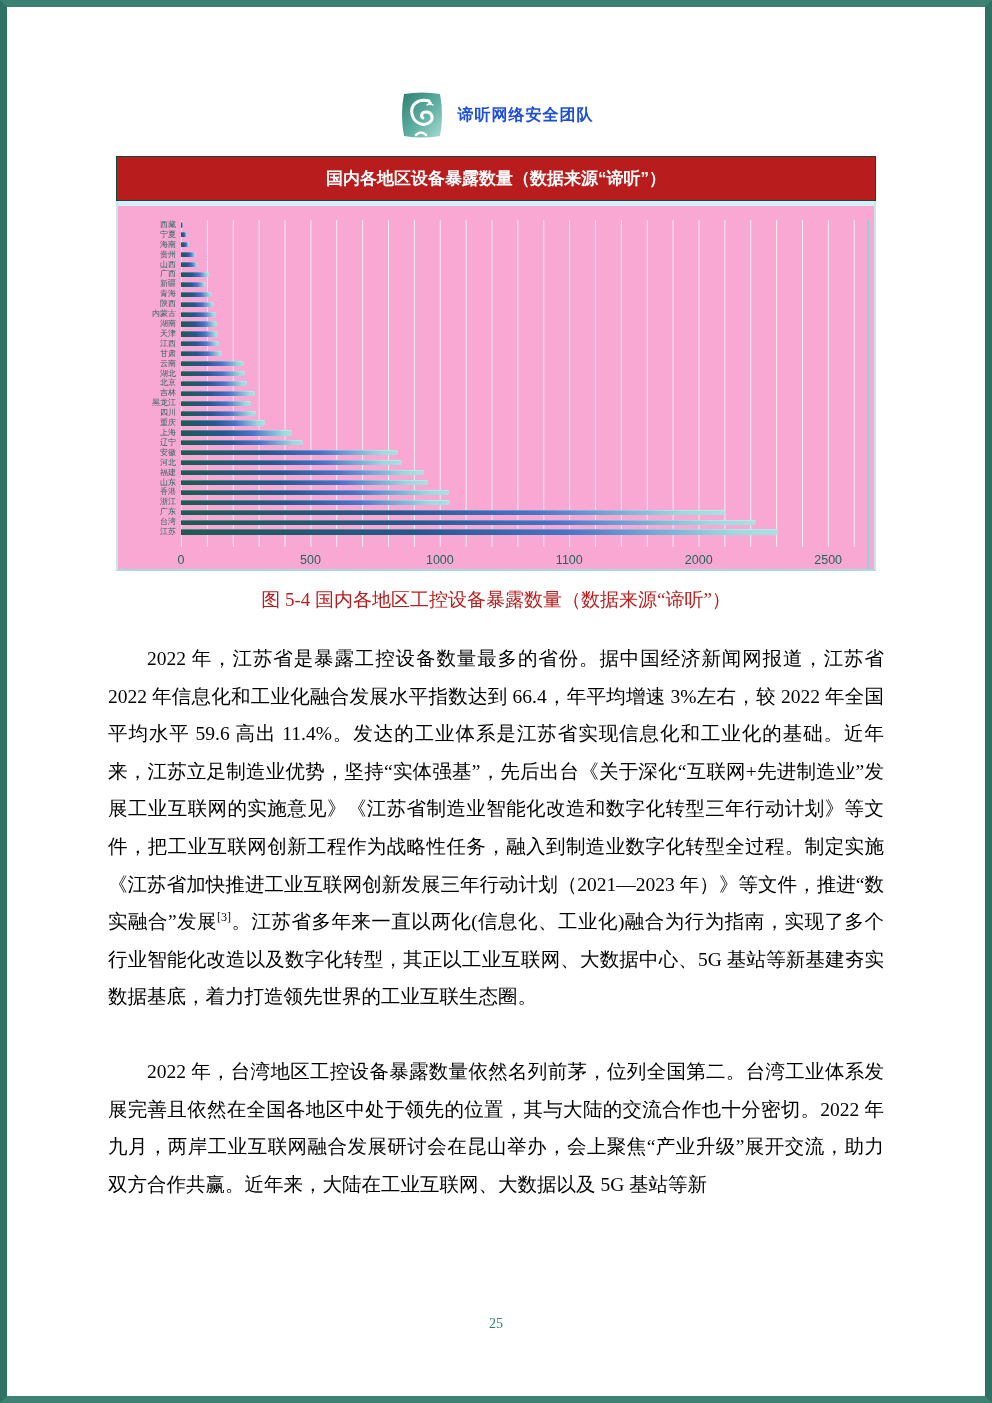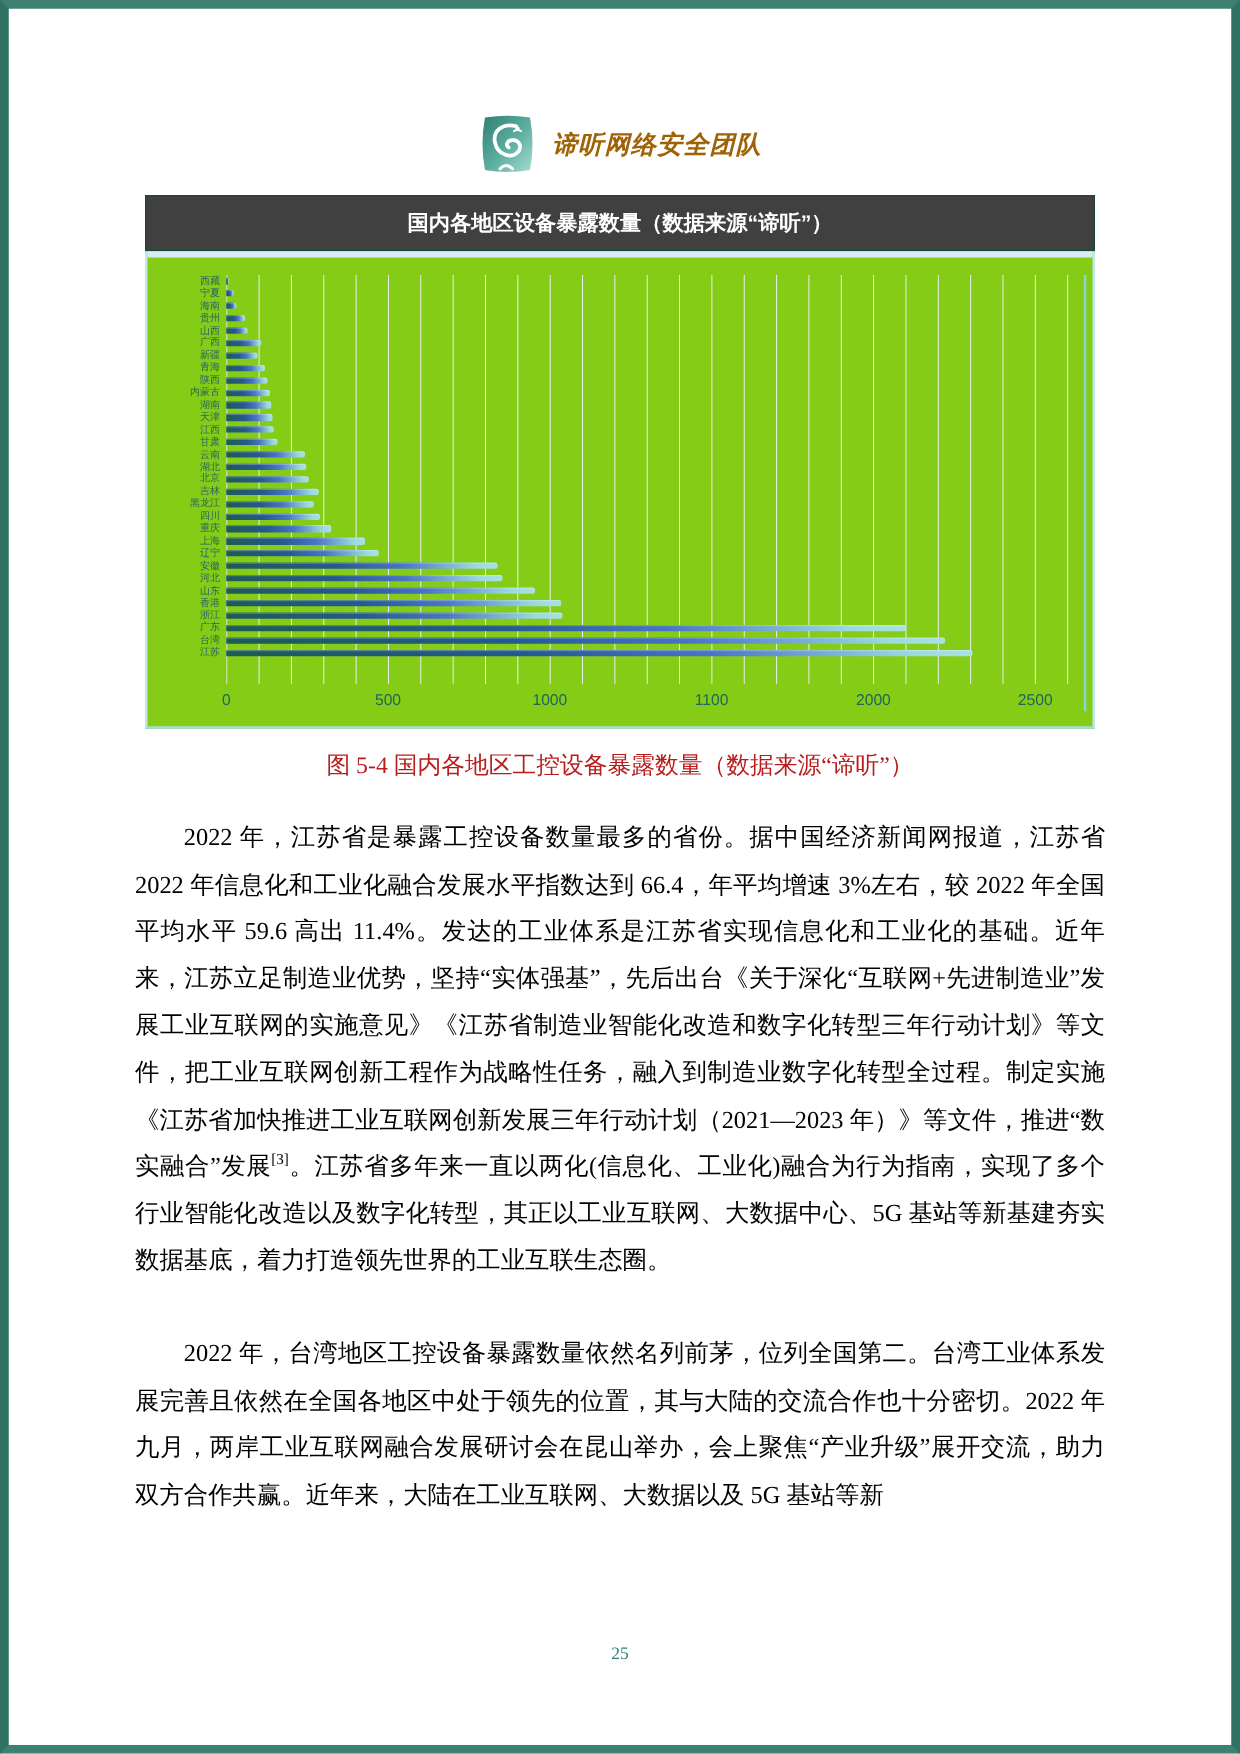--- a/index.html
+++ b/index.html
@@ -4,29 +4,29 @@
 <style>
   * { margin:0; padding:0; box-sizing:border-box; }
   body { width:992px; height:1403px; background:#ffffff; font-family:"Liberation Serif","DejaVu Serif",serif; }
   .page { position:relative; width:992px; height:1403px; background:#fff; overflow:hidden;
           border-style:solid; border-width:7px;
           border-top-color:#3E8172; border-bottom-color:#3E8172;
           border-left-color:#2F7163; border-right-color:#2F7163; }
 
   
   .hdr { margin-top:84px; display:flex; justify-content:center; align-items:center; gap:13px; }
-  .hdr-title { font-size:20px; font-weight:bold; color:#a16207; letter-spacing:1px;font-style:italic; }
+  .hdr-title { font-size:16px; font-weight:bold; color:#1d4ed8; letter-spacing:1px; }
 
   
   .figure { width:760px; margin:17px auto 0 auto; }
-  .fig-header { height:45px; background:#404040; display:flex; align-items:center; justify-content:center;
+  .fig-header { height:45px; background:#b91c1c; display:flex; align-items:center; justify-content:center;
                 border:1px solid #17463E; }
   .fig-title { color:#ffffff; font-family:"Liberation Sans","DejaVu Sans",sans-serif; font-weight:bold; font-size:17px; }
-  .fig-body { background:#84cc16; border-left:2px solid #C6E7EA; border-right:2px solid #C6E7EA;
-              border-bottom:2px solid #A8DBDD; padding-bottom:12px; }
+  .fig-body { background:#f9a8d4; border-left:2px solid #C6E7EA; border-right:2px solid #C6E7EA;
+              border-bottom:2px solid #A8DBDD; padding-bottom:0; }
   .fig-strip { height:5px; background:#D9EDF6; }
   .plot-frame { margin:14px 5px 0 63px; border-right:2px solid #8AD3D6; position:relative; }
   .plot-area { height:327px;
                background-image:linear-gradient(to right, #ECEDF2 1px, transparent 1px);
                background-size:calc(100%/26.5) 100%; }
   .crow { position:relative; height:9.909px; display:flex; align-items:center; }
   .clab { position:absolute; left:-61px; width:56px; text-align:right; font-size:8px; line-height:1;
           color:#2A6460; font-family:"Liberation Sans","DejaVu Sans",sans-serif; white-space:nowrap; }
   .cbar { height:5.2px; border-radius:0 2px 2px 0;
           background:linear-gradient(to right,#1E5B53 0%,#25598F 40%,#4A74C8 65%,#9CD9DE 92%,#A9E1E3 100%);
@@ -174,20 +174,24 @@
             </div>
             <div class="crow">
               <span class="clab">安徽</span>
               <div class="cbar" style="width: 31.6981%;"></div>
             </div>
             <div class="crow">
               <span class="clab">河北</span>
               <div class="cbar" style="width: 32.2642%;"></div>
             </div>
             <div class="crow">
+              <span class="clab">福建</span>
+              <div class="cbar" style="width: 35.4717%;"></div>
+            </div>
+            <div class="crow">
               <span class="clab">山东</span>
               <div class="cbar" style="width: 36.0377%;"></div>
             </div>
             <div class="crow">
               <span class="clab">香港</span>
               <div class="cbar" style="width: 39.0566%;"></div>
             </div>
             <div class="crow">
               <span class="clab">浙江</span>
               <div class="cbar" style="width: 39.2453%;"></div>

